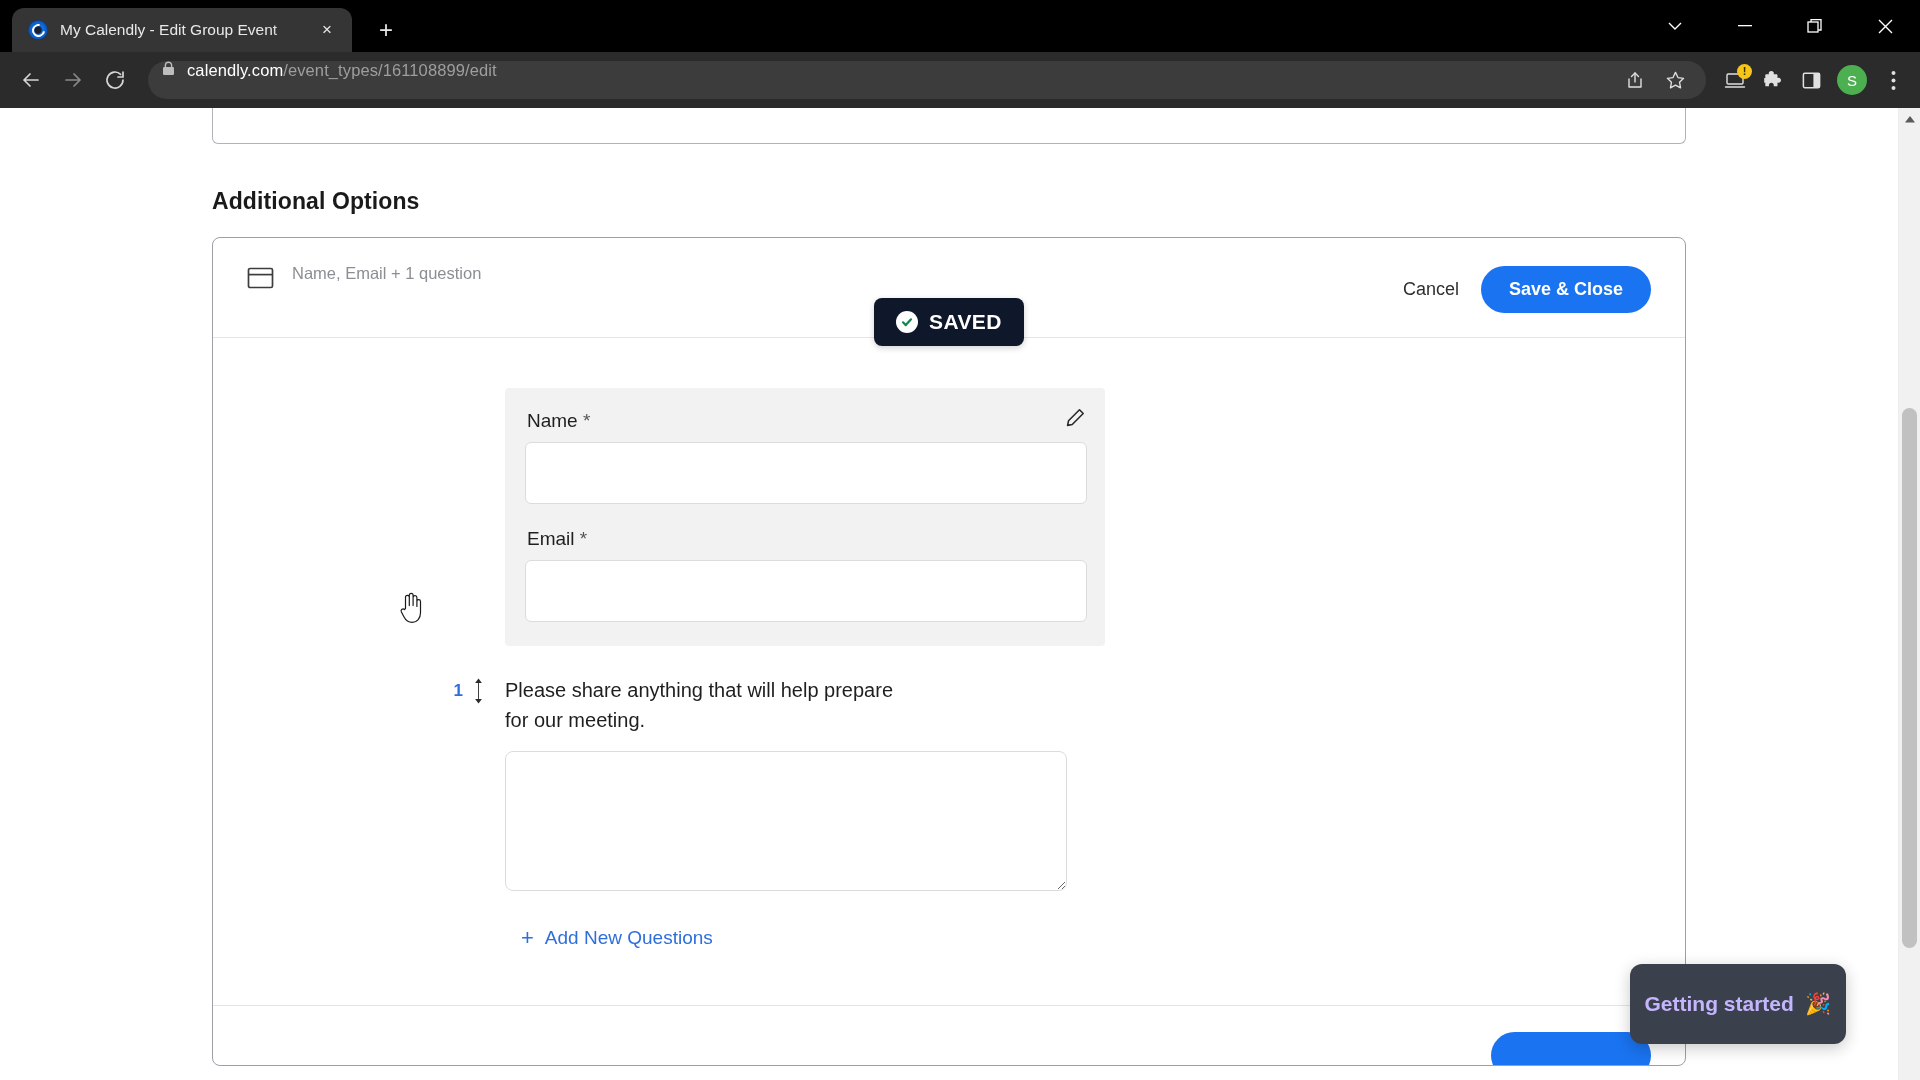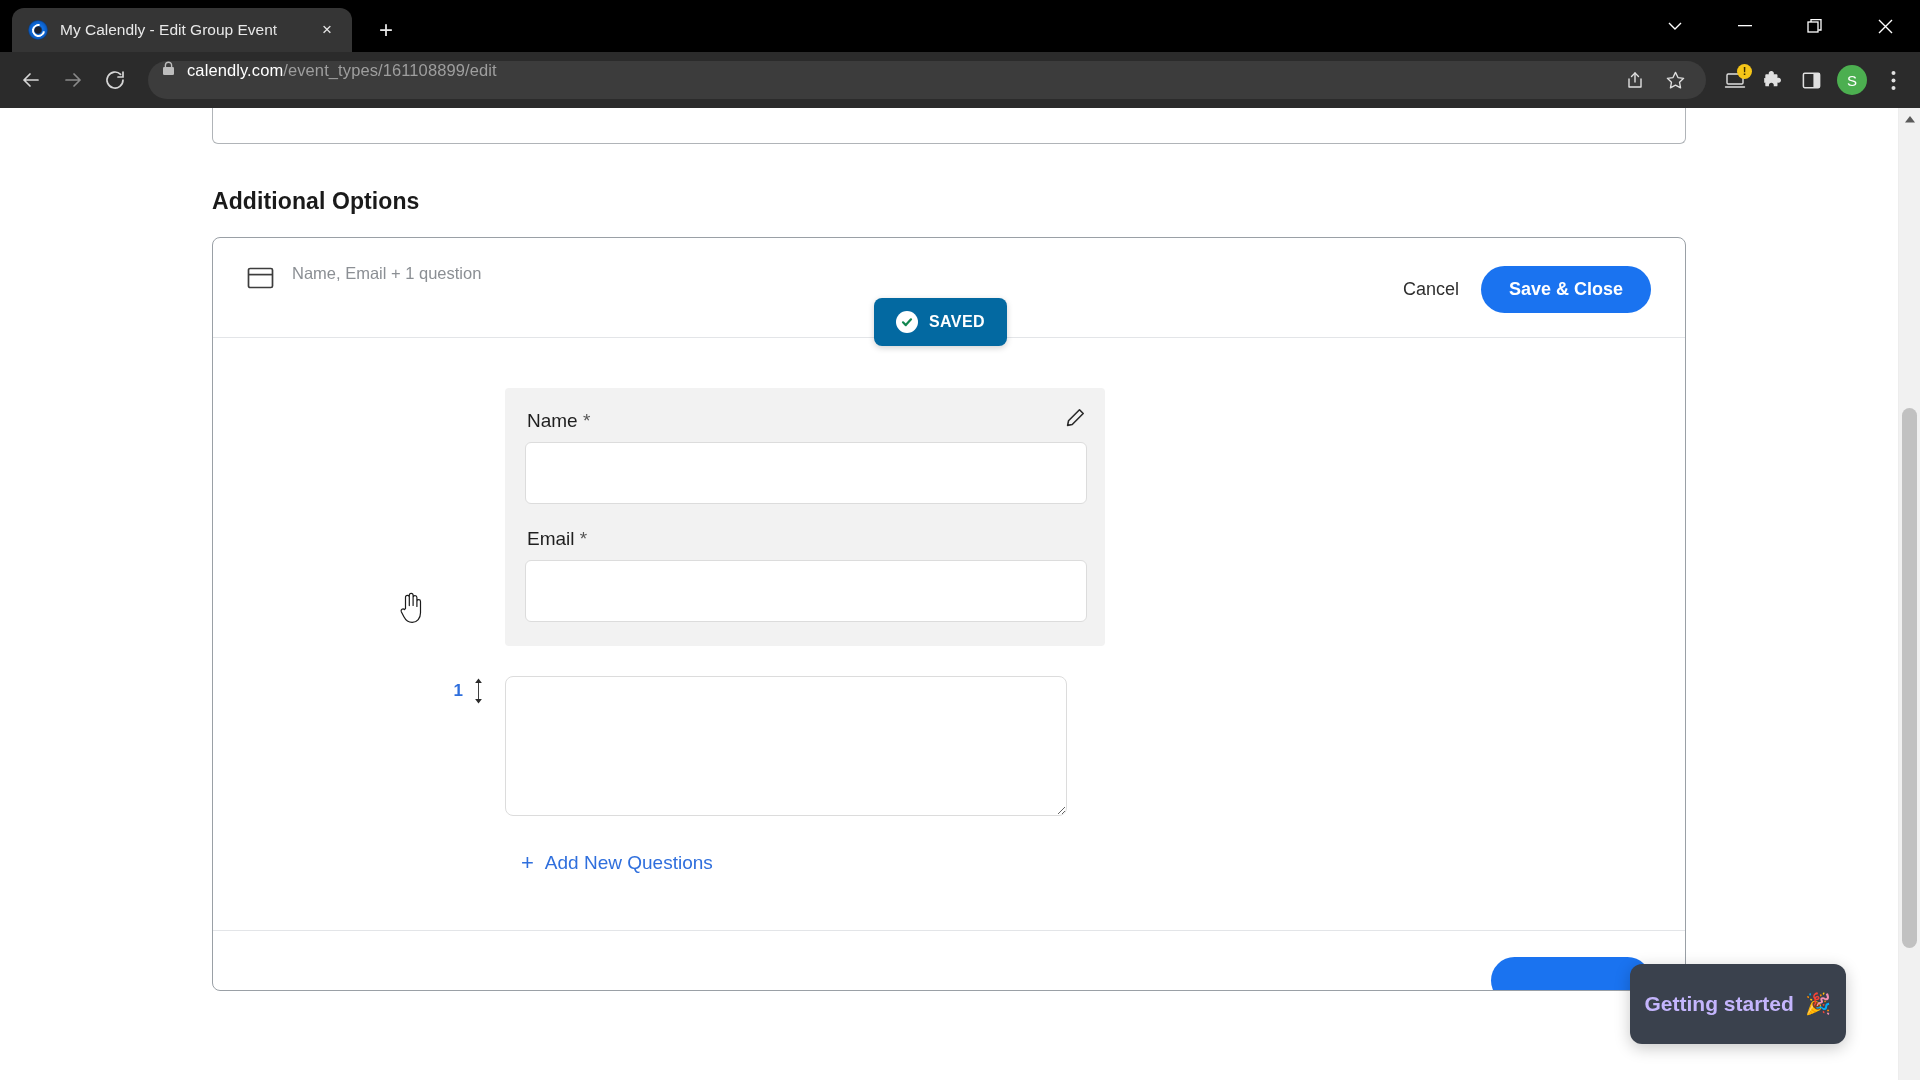--- a/index.html
+++ b/index.html
@@ -214,29 +214,29 @@
     color: #1a1a1a;
     margin-top: 44px;
     margin-bottom: 0;
     letter-spacing: .1px;
   }
 
   .saved-badge {
     position: absolute;
     left: 874px;
     top: 190px;
-    background: #0369a1;
+    background: #0f172a;
     color: #ffffff;
     border-radius: 8px;
     height: 48px;
     padding: 0 22px;
     display: flex;
     align-items: center;
     gap: 11px;
-    font-size: 16px;
+    font-size: 21px;
     font-weight: bold;
     letter-spacing: .4px;
     box-shadow: 0 2px 6px rgba(0,0,0,.18);
     z-index: 5;
   }
 
   .check-circle {
     width: 22px; height: 22px;
     border-radius: 50%;
     background: #ffffff;
@@ -647,20 +647,21 @@
               <div class="question-row">
                 <span class="q-num">1</span>
                 <span class="q-sort">
                   <svg width="11" height="26" viewBox="0 0 11 26" fill="currentColor">
                     <path d="M5.5 0.5l3.4 4.6H2.1z"></path>
                     <rect x="5.05" y="4.6" width="0.9" height="16.8"></rect>
                     <path d="M5.5 25.5l3.4-4.6H2.1z"></path>
                   </svg>
                 </span>
                 <div class="q-content">
+                  <div class="q-text">Please share anything that will help prepare for our meeting.</div>
                   <textarea class="q-textarea" placeholder="" style=""></textarea>
                 </div>
               </div>
 
               <div class="add-question">
                 <span class="add-plus">+</span>
                 <span>Add New Questions</span>
               </div>
 
             </div>

